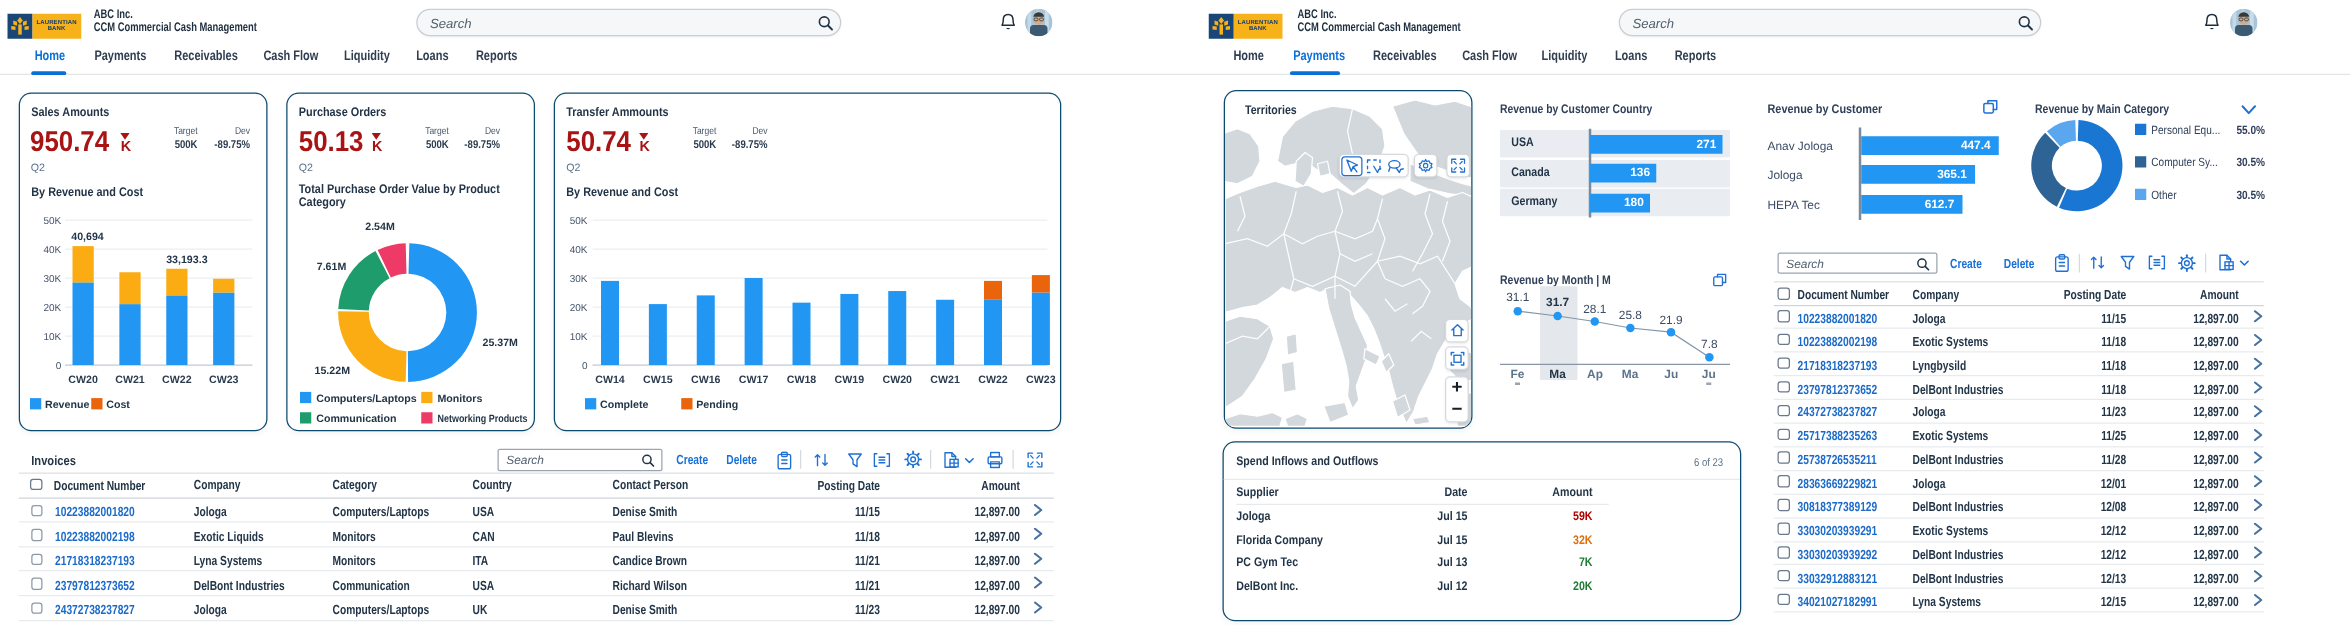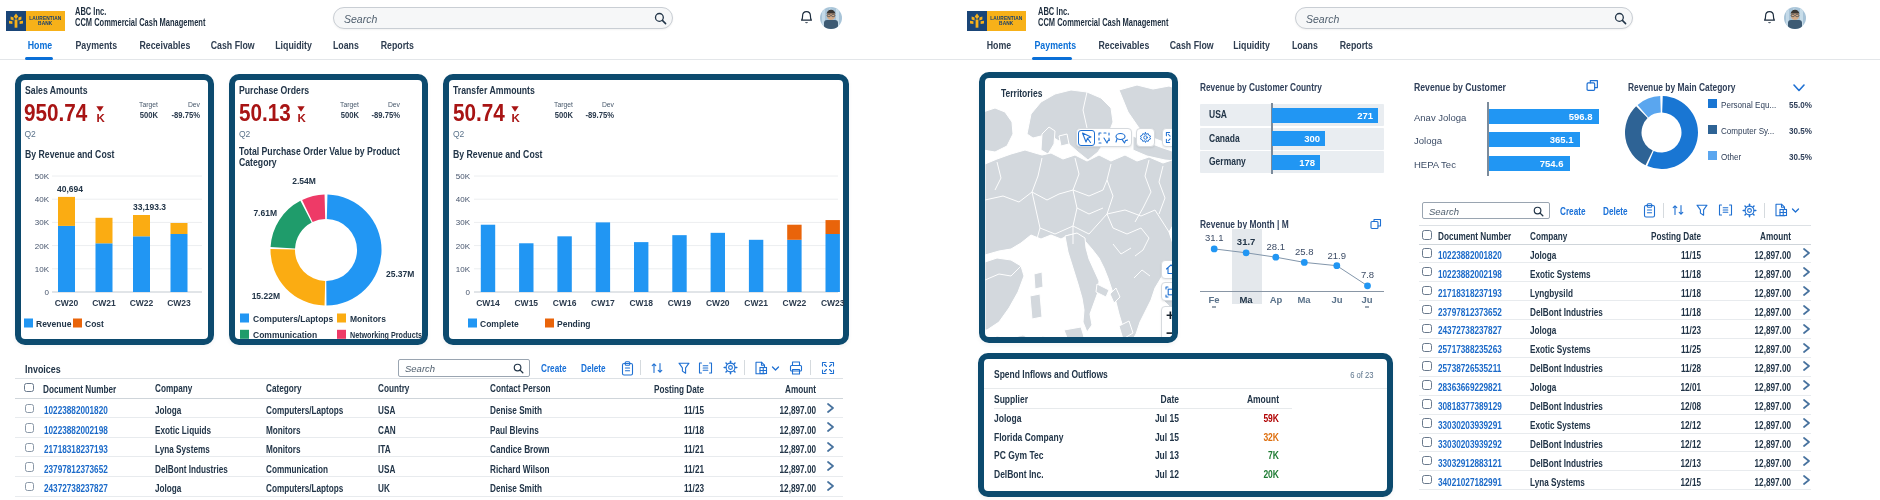--- a/index.html
+++ b/index.html
@@ -1,20 +1,20 @@
 <!DOCTYPE html>
 <html><head>
 <meta charset="utf-8">
 <style>
 *{margin:0;padding:0;box-sizing:border-box}
 html,body{width:1880px;height:500px;overflow:hidden}
 body{font-family:"Liberation Sans",sans-serif;background:#fff;color:#223548;position:relative}
 .abs{position:absolute}
 .b{font-weight:bold}
-.card{position:absolute;background:#fff;border:6px solid #0c4a6e;border-radius:10px;box-shadow:0 2px 4px rgba(34,53,72,.05)}
+.card{position:absolute;background:#fff;border:1px solid #0c4a6e;border-radius:10px;box-shadow:0 2px 4px rgba(34,53,72,.05)}
 .ctitle{font-size:10px;font-weight:bold;color:#223548;transform:scaleX(.87);transform-origin:left center;white-space:nowrap}
 .sxl{transform:scaleX(.85);transform-origin:left center;white-space:nowrap}
 .sxr{transform:scaleX(.85);transform-origin:right center;white-space:nowrap}
 .blue{color:#1970d8}
 .kpi{font-size:23px;font-weight:bold;color:#a81414;transform:scaleX(.9);transform-origin:left top;line-height:23px;white-space:nowrap}
 .kt{position:absolute;font-size:8px;color:#47586b;text-align:right;width:50px;transform:scaleX(.85);transform-origin:right center}
 .kv{position:absolute;font-size:9px;font-weight:bold;color:#2b3b4e;text-align:right;width:50px;transform:scaleX(.85);transform-origin:right center}
 .tab{position:absolute;top:39px;font-size:11px;font-weight:bold;color:#2e3d50;white-space:nowrap;transform:scaleX(.8);transform-origin:center}
 .tab.act{color:#0a6fd7}
 svg{display:block}
@@ -538,22 +538,22 @@
 
   <div class="abs sxl" style="left:260px;top:82px;font-size:10px;font-weight:bold;color:#30405a;transform:scaleX(.83)">Revenue by Customer Country</div>
   <div class="abs" style="left:260px;top:104px;width:184px;height:22px;background:#e9edf1;border-radius:1px"></div>
   <div class="abs" style="left:260px;top:127.5px;width:184px;height:22px;background:#e9edf1;border-radius:1px"></div>
   <div class="abs" style="left:260px;top:151px;width:184px;height:22px;background:#e9edf1;border-radius:1px"></div>
   <div class="abs b sxl" style="left:269px;top:109px;font-size:10px;color:#223548">USA</div>
   <div class="abs b sxl" style="left:269px;top:132.5px;font-size:10px;color:#223548">Canada</div>
   <div class="abs b sxl" style="left:269px;top:156px;font-size:10px;color:#223548">Germany</div>
   <div class="abs" style="left:331px;top:103px;width:1.5px;height:71px;background:#7b8b9b"></div>
   <div class="abs" style="left:332px;top:107.5px;width:106px;height:15px;background:#2196f3;color:#fff;font-size:9.5px;font-weight:bold;text-align:right;line-height:15px;padding-right:5px">271</div>
-  <div class="abs" style="left:332px;top:131px;width:53px;height:15px;background:#2196f3;color:#fff;font-size:9.5px;font-weight:bold;text-align:right;line-height:15px;padding-right:5px">300</div>
-  <div class="abs" style="left:332px;top:154.5px;width:48px;height:15px;background:#2196f3;color:#fff;font-size:9.5px;font-weight:bold;text-align:right;line-height:15px;padding-right:5px">178</div>
+  <div class="abs" style="left:332px;top:131px;width:53px;height:15px;background:#2196f3;color:#fff;font-size:9.5px;font-weight:bold;text-align:right;line-height:15px;padding-right:5px">136</div>
+  <div class="abs" style="left:332px;top:154.5px;width:48px;height:15px;background:#2196f3;color:#fff;font-size:9.5px;font-weight:bold;text-align:right;line-height:15px;padding-right:5px">180</div>
 
   <div class="abs sxl" style="left:260px;top:219px;font-size:10px;font-weight:bold;color:#30405a;transform:scaleX(.84)">Revenue by Month | M</div>
   <svg class="abs" style="left:430px;top:218px" width="12" height="12" viewBox="0 0 12 12">
       <rect x="1" y="3.5" width="7" height="7" rx="1" class="icb"></rect>
       <path d="M4 3.5 V1.5 H10.5 V8 H8" class="icb"></path>
     </svg>
   <div class="abs" style="left:291.5px;top:229px;width:30px;height:75px;background:#e4e8ec"></div>
   <svg class="abs" style="left:260px;top:228px" width="184px" height="80" viewBox="0 0 184 80">
     <polyline points="14.2,20.9 46.1,24.8 75.8,29.2 104.3,34.4 136.8,37.7 167.5,57.8" fill="none" stroke="#8296ab" stroke-width="1"></polyline>
     <g fill="#2196f3">
@@ -585,23 +585,23 @@
 
   <div class="abs sxl" style="left:474px;top:82px;font-size:10px;font-weight:bold;color:#30405a;transform:scaleX(.87)">Revenue by Customer</div>
   <svg class="abs" style="left:646px;top:79px" width="13" height="13" viewBox="0 0 12 12">
       <rect x="1" y="3.5" width="7" height="7" rx="1" class="icb"></rect>
       <path d="M4 3.5 V1.5 H10.5 V8 H8" class="icb"></path>
     </svg>
   <div class="abs" style="left:474px;top:111.5px;font-size:9.5px;color:#3c4c66">Anav Jologa</div>
   <div class="abs" style="left:474px;top:135px;font-size:9.5px;color:#3c4c66">Jologa</div>
   <div class="abs" style="left:474px;top:158.5px;font-size:9.5px;color:#3c4c66">HEPA Tec</div>
   <div class="abs" style="left:547px;top:102px;width:1.5px;height:74px;background:#7b8b9b"></div>
-  <div class="abs" style="left:548.5px;top:108.5px;width:110px;height:15px;background:#2196f3;color:#fff;font-size:9.5px;font-weight:bold;text-align:right;line-height:15px;padding-right:6px">596.8</div>
+  <div class="abs" style="left:548.5px;top:108.5px;width:110px;height:15px;background:#2196f3;color:#fff;font-size:9.5px;font-weight:bold;text-align:right;line-height:15px;padding-right:6px">447.4</div>
   <div class="abs" style="left:548.5px;top:132px;width:91px;height:15px;background:#2196f3;color:#fff;font-size:9.5px;font-weight:bold;text-align:right;line-height:15px;padding-right:6px">365.1</div>
-  <div class="abs" style="left:548.5px;top:155.5px;width:81px;height:15px;background:#2196f3;color:#fff;font-size:9.5px;font-weight:bold;text-align:right;line-height:15px;padding-right:6px">754.6</div>
+  <div class="abs" style="left:548.5px;top:155.5px;width:81px;height:15px;background:#2196f3;color:#fff;font-size:9.5px;font-weight:bold;text-align:right;line-height:15px;padding-right:6px">612.7</div>
 
   <div class="abs sxl" style="left:688px;top:82px;font-size:10px;font-weight:bold;color:#30405a;transform:scaleX(.84)">Revenue by Main Category</div>
   <svg class="abs" style="left:853px;top:84px" width="12" height="8" viewBox="0 0 12 8">
       <path d="M1 1 L6 6.5 L11 1" fill="none" stroke="#1f70d2" stroke-width="1.6" stroke-linecap="round" stroke-linejoin="round"></path>
     </svg>
   <svg class="abs" style="left:684px;top:95px" width="75" height="75" viewBox="0 0 75 75">
       <g id="donut2" transform="translate(37.5,37.5)">
         <path d="M1.27 -36.48 A36.5 36.5 0 1 1 -14.26 33.60 L-7.81 18.41 A20 20 0 1 0 0.70 -19.99 Z" fill="#1976d3"></path>
         <path d="M-16.00 32.81 A36.5 36.5 0 0 1 -25.36 -26.26 L-13.89 -14.39 A20 20 0 0 0 -8.77 17.98 Z" fill="#2e6395"></path>
         <path d="M-23.95 -27.55 A36.5 36.5 0 0 1 -1.27 -36.48 L-0.70 -19.99 A20 20 0 0 0 -13.12 -15.09 Z" fill="#5aa6ef"></path>

